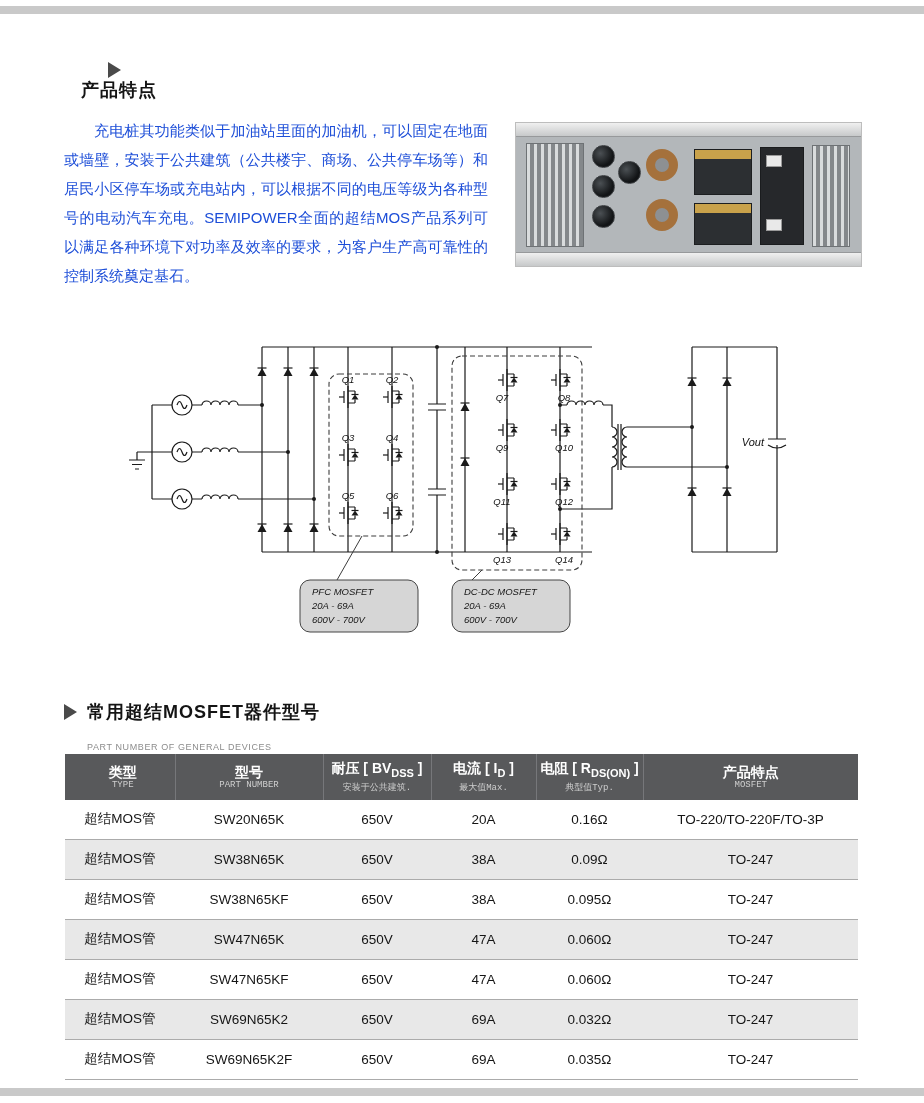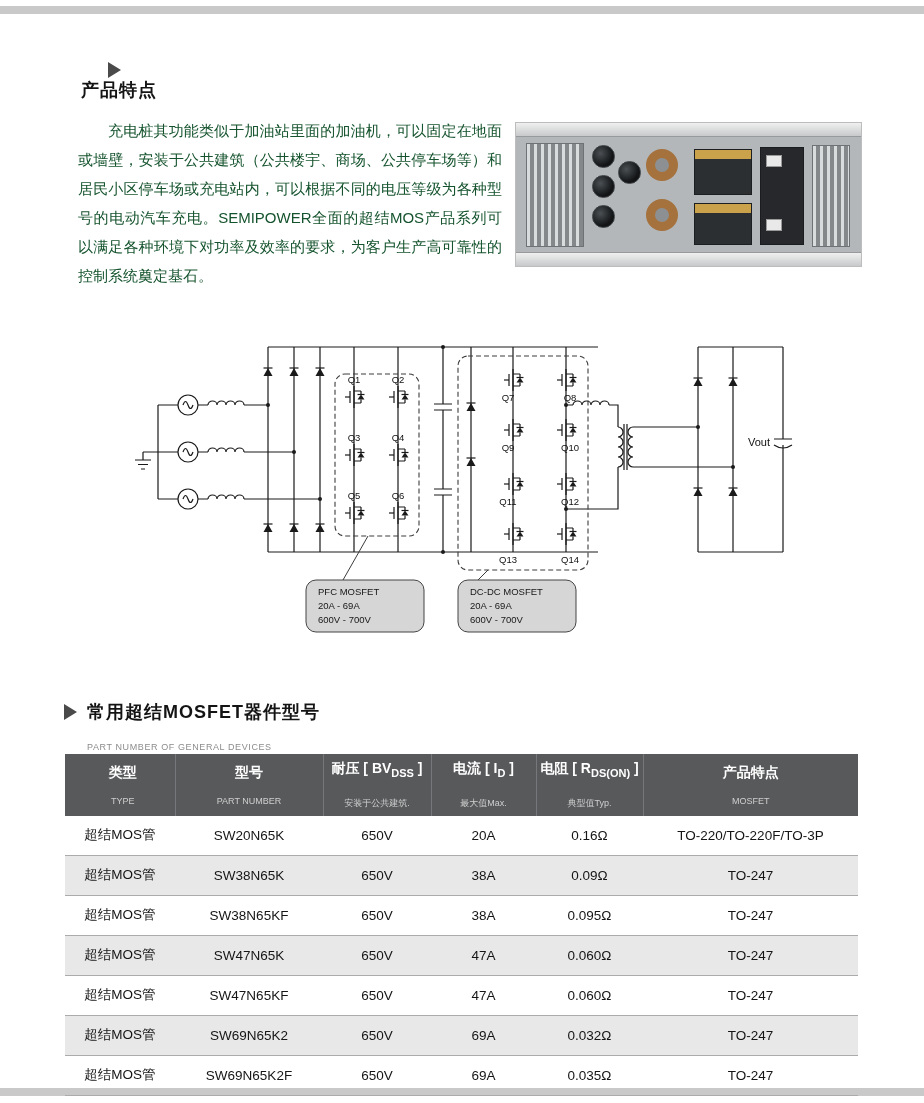--- a/index.html
+++ b/index.html
@@ -8,50 +8,50 @@
   .bar{position:absolute;left:0;width:100%;height:8px;background:var(--bar,#c9c9c9);}
   .bar-top{top:6px;} .bar-bottom{top:1088px;}
 
   .section-header{position:absolute;display:flex;align-items:center;}
   .tri-arrow{width:0;height:0;border-left:13px solid var(--accent-arrow,#4a4a4a);
              border-top:8px solid transparent;border-bottom:8px solid transparent;margin-right:10px;}
   .section-title{font-size:18px;font-weight:bold;color:#141414;letter-spacing:1px;}
   .section-sub{font-size:9px;color:#8c8c8c;letter-spacing:.6px;margin-top:18px;}
 
   .intro-text{position:absolute;left:64px;top:116px;width:424px;font-size:15px;line-height:29px;
-              text-align:justify;text-indent:2em;color:#14532d;margin-left:14px;}
+              text-align:justify;text-indent:2em;color:#1d4ed8;}
 
   
   .photo{position:absolute;left:515px;top:122px;width:345px;height:143px;background:#b3b7ba;
          border:1px solid #bdbdbd;overflow:hidden;}
   .photo .rail{position:absolute;left:0;width:100%;height:13px;background:linear-gradient(#f0f0f0,#c7c9ca);
                border-bottom:1px solid #97999b;}
   .photo .rail.bottom{bottom:0;top:auto;border-bottom:none;border-top:1px solid #97999b;}
   .photo .hs{position:absolute;background:repeating-linear-gradient(90deg,#d9dcdd 0 3px,#84888b 3px 7px);
              border:1px solid #6e7275;}
   .photo .cap{position:absolute;width:21px;height:21px;border-radius:50%;
               background:radial-gradient(circle at 35% 35%,#4b5054,#121416 65%);border:1px solid #3a3d40;}
   .photo .coil{position:absolute;width:32px;height:32px;border-radius:50%;border:9px solid #a5713c;
                background:#8d9093;box-sizing:border-box;}
   .photo .xfmr{position:absolute;background:linear-gradient(#c9a24b 0 9px,#2c2f32 9px);border:1px solid #1c1e20;}
   .photo .blk{position:absolute;background:#26282b;border:1px solid #1a1c1e;}
   .photo .conn{position:absolute;background:#e9e9e9;border:1px solid #9a9a9a;}
 
   
-  .schematic{position:absolute;left:58px;top:332px;}
+  .schematic{position:absolute;left:52px;top:332px;font-style:italic;}
 
   
   .table-wrap{position:absolute;left:65px;top:754px;width:793px;}
   table.parts{border-collapse:collapse;width:100%;table-layout:fixed;}
   table.parts thead th{background:var(--header-bg,#58595b);color:#fff;vertical-align:middle;
       padding:6px 2px;border-left:1px solid var(--header-divider,#76777a);}
   table.parts thead th:first-child{border-left:none;padding-left:8px;}
   .th-title{font-size:14px;font-weight:bold;line-height:16px;}
   .th-title sub{font-size:11px;}
-  .th-sub{font-size:9px;color:#cfcfcf;margin-top:16px;font-weight:normal;}
+  .th-sub{font-size:9px;color:#cfcfcf;margin-top:0;font-weight:normal;font-family:Liberation Mono, monospace;}
   table.parts tbody td{height:39px;text-align:center;font-size:13.5px;color:#151515;
       border-bottom:1px solid var(--row-border,#ababab);padding:0 2px;overflow:hidden;white-space:nowrap;}
   table.parts tbody tr:nth-child(even){background:var(--row-alt,#e8e8e8);}
 </style>
 </head>
 <body>
 
 <div class="page" style="--bar: #c9c9c9; --accent-arrow: #4a4a4a; --header-bg: #58595b; --header-divider: #76777a; --row-alt: #e8e8e8; --row-border: #ababab; --callout-bg: #d6d6d6; --text: #1a1a1a;">
   <div class="bar bar-top"></div>
   <div class="bar bar-bottom"></div>

